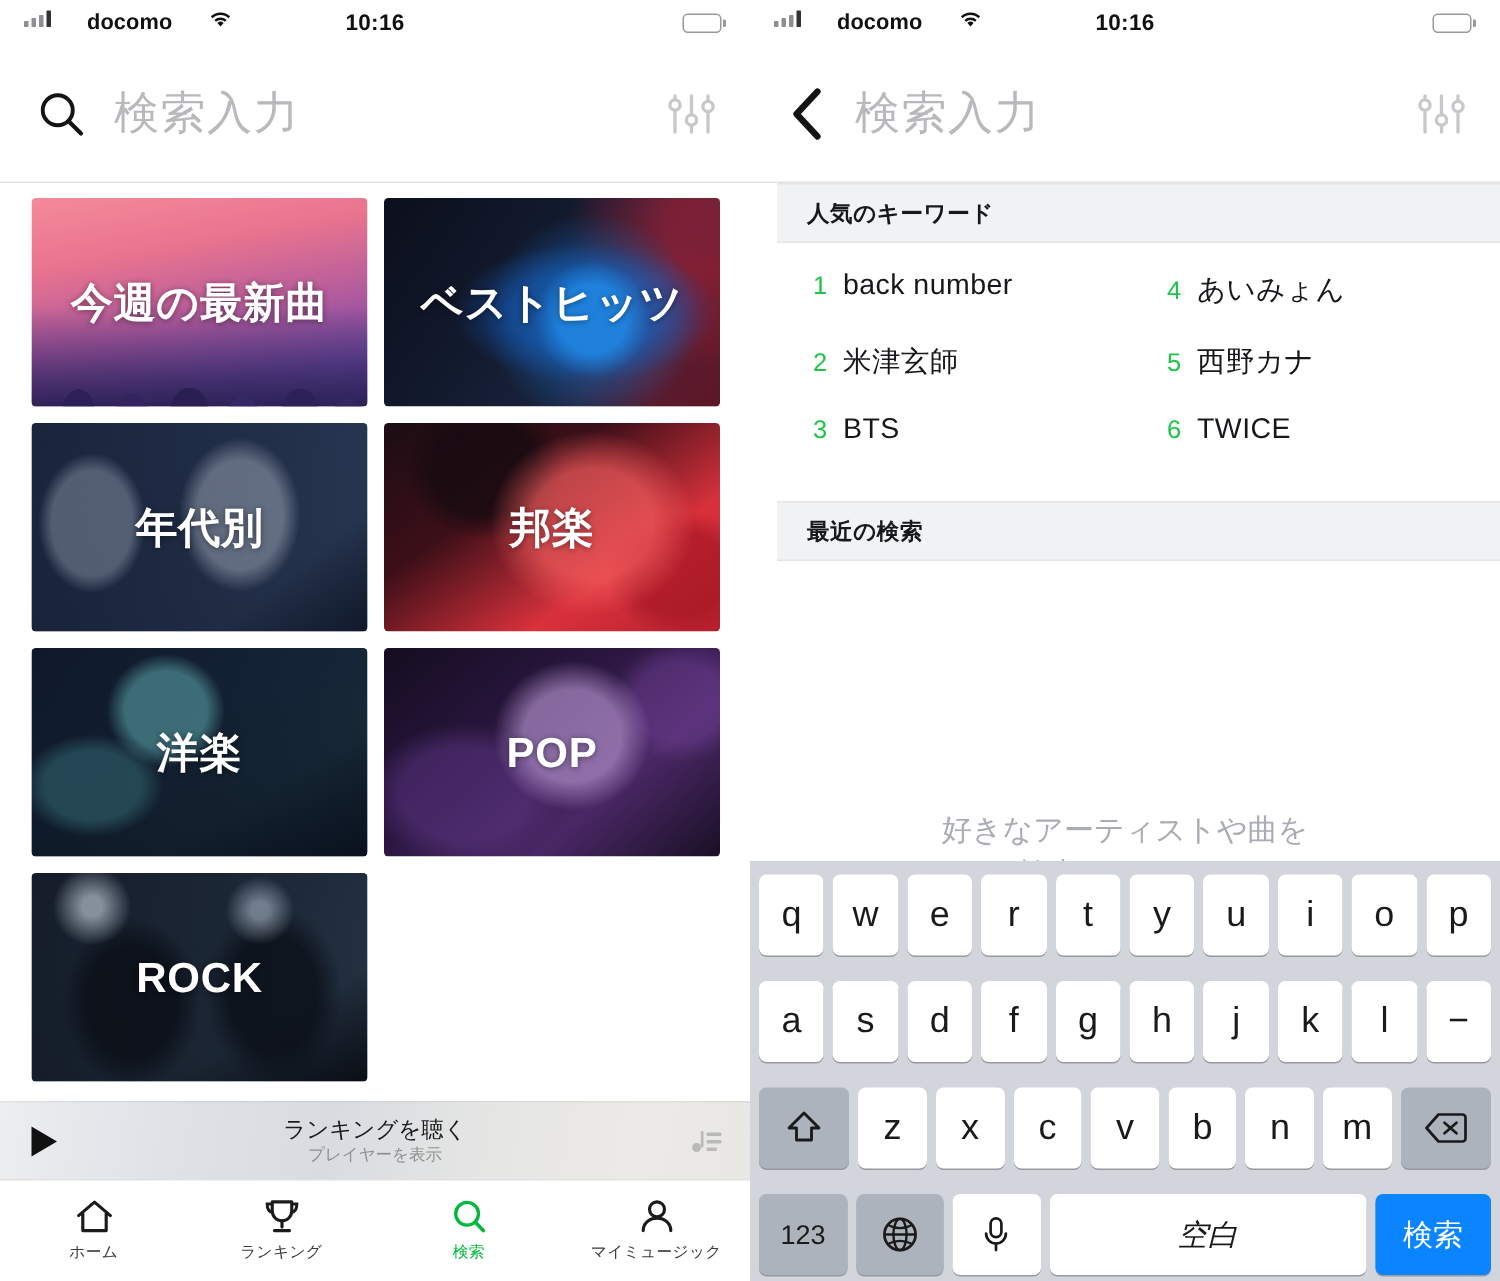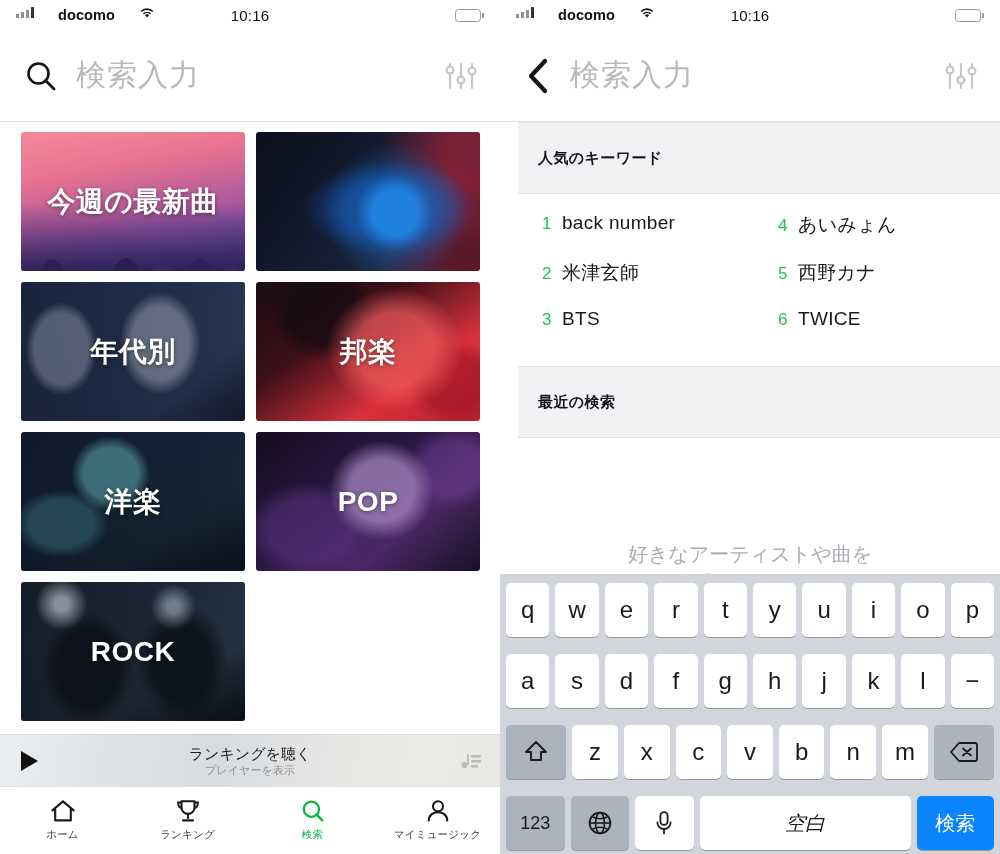--- a/index.html
+++ b/index.html
@@ -20,21 +20,21 @@
   }
   .sb-left { display: flex; align-items: flex-start; gap: 24px; }
   .sb-bars { display: flex; align-items: flex-end; gap: 2px; height: 11px; }
   .sb-bars i { width: 3px; background: #8e8e93; border-radius: .5px; display: block; }
   .sb-bars i:nth-child(1){ height:4px; } .sb-bars i:nth-child(2){ height:6px; }
   .sb-bars i:nth-child(3){ height:8px; } .sb-bars i:nth-child(4){ height:11px; background:#333; }
   .sb-carrier { font-size: 14.5px; font-weight: 700; color: #111; letter-spacing: .1px; }
   .sb-wifi { width: 16px; height: 12px; position: relative; }
   .sb-time {
     position: absolute; left: 0; right: 0; text-align: center;
-    font-size: 15px; font-weight: 400; color: #111; letter-spacing: .2px;
+    font-size: 15px; font-weight: 700; color: #111; letter-spacing: .2px;
   }
   .sb-right { margin-left: auto; display: flex; align-items: center; }
   .battery { width: 26px; height: 13px; border: 1.6px solid #9a9a9e; border-radius: 3.5px; padding: 1.5px; }
   .battery-fill { height: 100%; background: #111; border-radius: 1px; }
   .battery-cap { width: 2px; height: 5px; background: #9a9a9e; border-radius: 0 1px 1px 0; margin-left: 1.5px; }
 
   
   .navbar {
     height: 92px; display: flex; align-items: center;
     padding: 0 22px 0 24px; border-bottom: 1px solid #e3e3e3;
@@ -146,21 +146,21 @@
     position: absolute; left: 0; right: 0; bottom: 0; height: 68px;
     background: #fff; border-top: 1px solid #e0e0e0;
     display: flex; align-items: center;
   }
   .tab { flex: 1; display: flex; flex-direction: column; align-items: center; gap: 5px; }
   .tab-label { font-size: 10.5px; color: #3b3b3b; letter-spacing: .2px; }
   .tab.active .tab-label { color: #00b83c; }
 
   
   .section-head {
-    margin-left: 18px; background: #f1f2f4; height: 72px;
+    margin-left: 18px; background: #f1f2f4; height: 40px;
     display: flex; align-items: center; padding-left: 20px;
     border-top: 1px solid #e4e5e7; border-bottom: 1px solid #e4e5e7;
   }
   .section-head-title { font-size: 15px; font-weight: 700; color: #16181d; letter-spacing: .4px; }
 
   .keywords {
     display: grid; grid-template-columns: 1fr 1fr;
     padding: 18px 0 10px 0; row-gap: 0;
   }
   .kw { display: flex; align-items: baseline; height: 48px; }
@@ -257,20 +257,21 @@
 
     <div class="grid">
       <div class="tile">
         <div class="tile-bg art-crowd"></div>
         <div class="tile-tex art-crowd-sil"></div>
         <span class="tile-label">今週の最新曲</span>
       </div>
       <div class="tile">
         <div class="tile-bg art-headphone"></div>
         <div class="tile-tex art-headphone-tex"></div>
+        <span class="tile-label">ベストヒッツ</span>
       </div>
       <div class="tile">
         <div class="tile-bg art-era"></div>
         <div class="tile-tex art-era-tex"></div>
         <span class="tile-label">年代別</span>
       </div>
       <div class="tile">
         <div class="tile-bg art-jpop"></div>
         <div class="tile-tex art-jpop-tex"></div>
         <span class="tile-label">邦楽</span>

